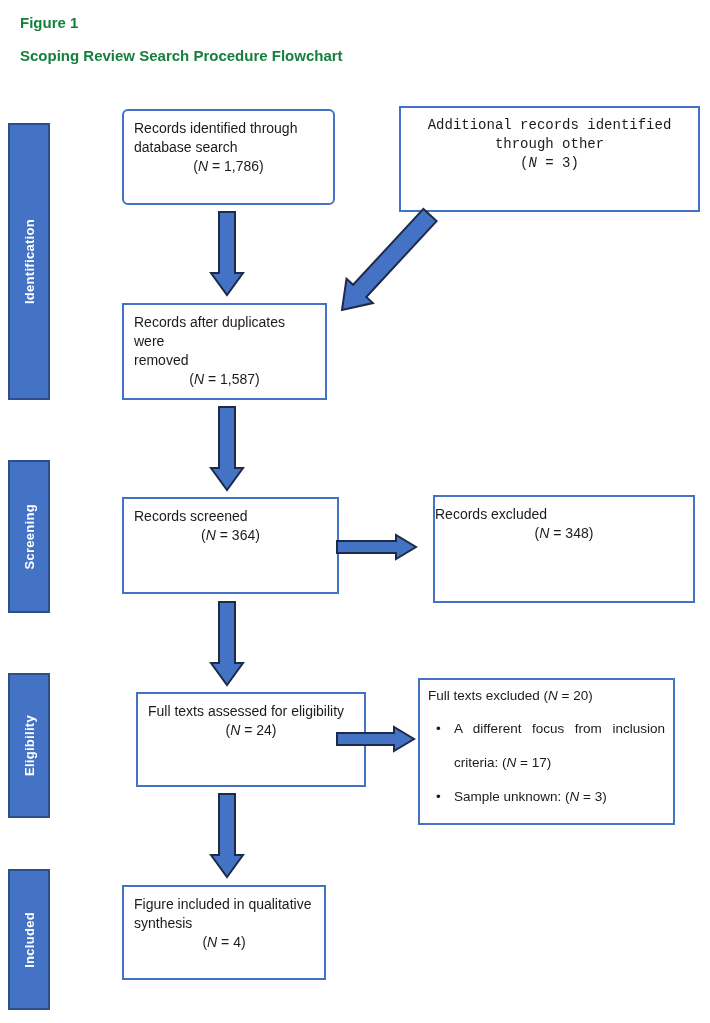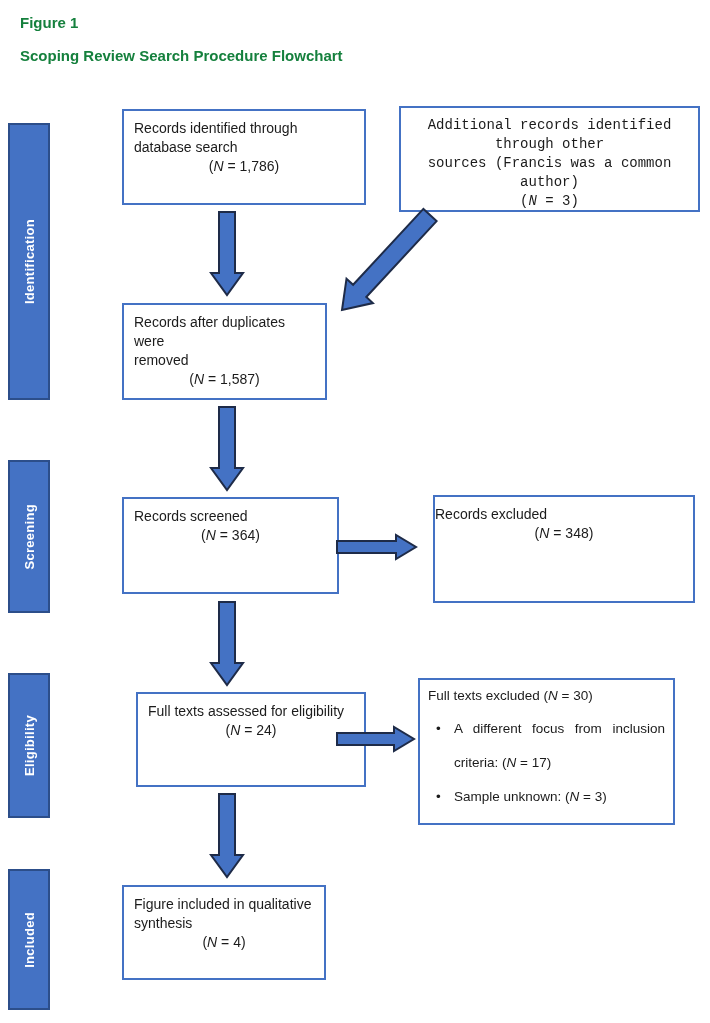--- a/index.html
+++ b/index.html
@@ -58,29 +58,28 @@
   <div class="vbar" style="top:460px;height:153px;">
     <span class="vlabel">Screening</span>
   </div>
   <div class="vbar" style="top:673px;height:145px;">
     <span class="vlabel">Eligibility</span>
   </div>
   <div class="vbar" style="top:869px;height:141px;">
     <span class="vlabel">Included</span>
   </div>
 
-  <div class="fbox" style="left:122px;top:109px;width:244px;height:96px;">
+  <div class="fbox" style="left:122px;top:109px;width:213px;height:96px;border-radius:6px;">
     <div class="keep-space">Records identified through</div>
     <div class="keep-space">database search</div>
     <div class="nline"><span>(</span><span class="it">N</span><span> = 1,786)</span></div>
   </div>
 
   <div class="fbox center" style="left:399px;top:106px;width:301px;height:106px;padding:8px 6px;">
     <div>Additional records identified through other</div>
-    <div>sources (Francis was a common author)</div>
     <div class="nline"><span>(</span><span class="it">N</span><span> = 3)</span></div>
   </div>
 
   <div class="fbox" style="left:122px;top:303px;width:205px;height:97px;">
     <div class="keep-space">Records after duplicates  were</div>
     <div class="keep-space">removed</div>
     <div class="nline"><span>(</span><span class="it">N</span><span> = 1,587)</span></div>
   </div>
 
   <div class="fbox" style="left:122px;top:497px;width:217px;height:97px;">
@@ -92,21 +91,21 @@
     <div>Records excluded</div>
     <div class="nline"><span>(</span><span class="it">N</span><span> = 348)</span></div>
   </div>
 
   <div class="fbox" style="left:136px;top:692px;width:230px;height:95px;">
     <div>Full texts assessed for eligibility</div>
     <div class="nline"><span>(</span><span class="it">N</span><span> = 24)</span></div>
   </div>
 
   <div class="fbox fbox-fte" style="left:418px;top:678px;width:257px;height:147px;">
-    <div class="fte-title"><span>Full texts excluded (</span><span class="it">N</span><span> = 30)</span></div>
+    <div class="fte-title"><span>Full texts excluded (</span><span class="it">N</span><span> = 20)</span></div>
     <div class="bullet justify">
       <span class="dot">•</span><span>A different focus from inclusion criteria: (</span><span class="it">N</span><span> = 17)</span>
     </div>
     <div class="bullet">
       <span class="dot">•</span><span>Sample unknown: (</span><span class="it">N</span><span> = 3)</span>
     </div>
   </div>
 
   <div class="fbox" style="left:122px;top:885px;width:204px;height:95px;">
     <div>Figure included in qualitative</div>

